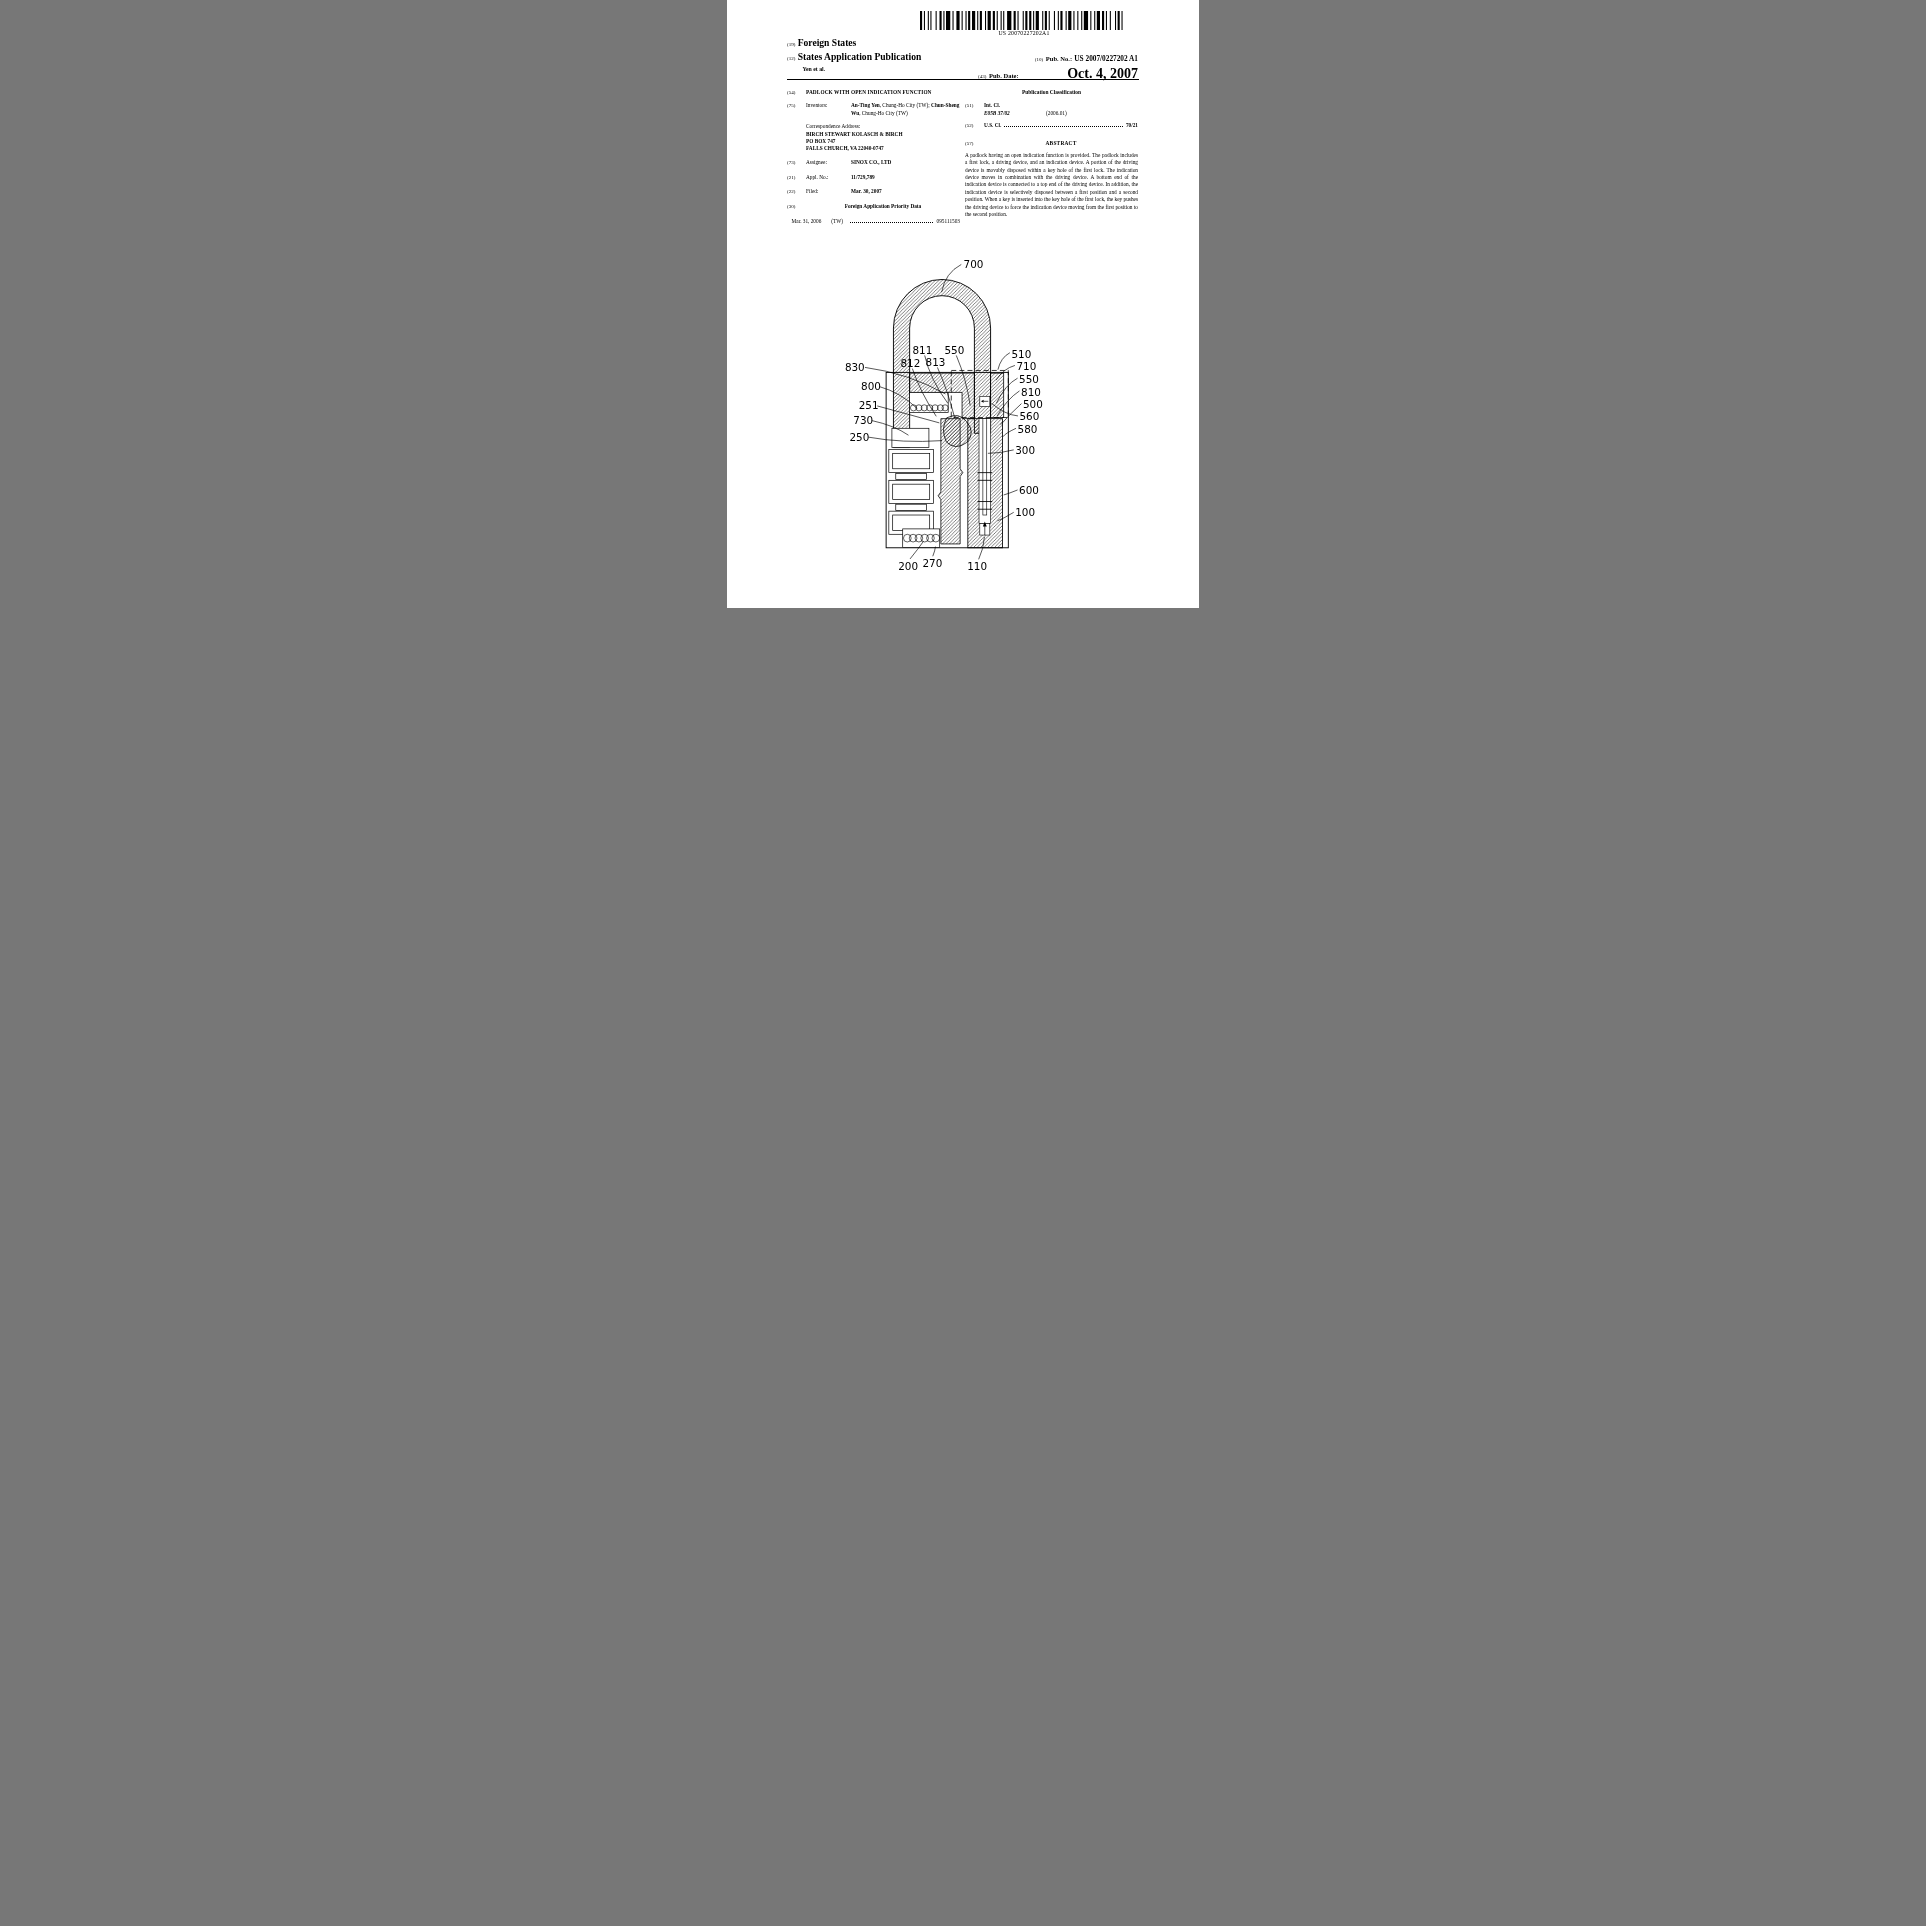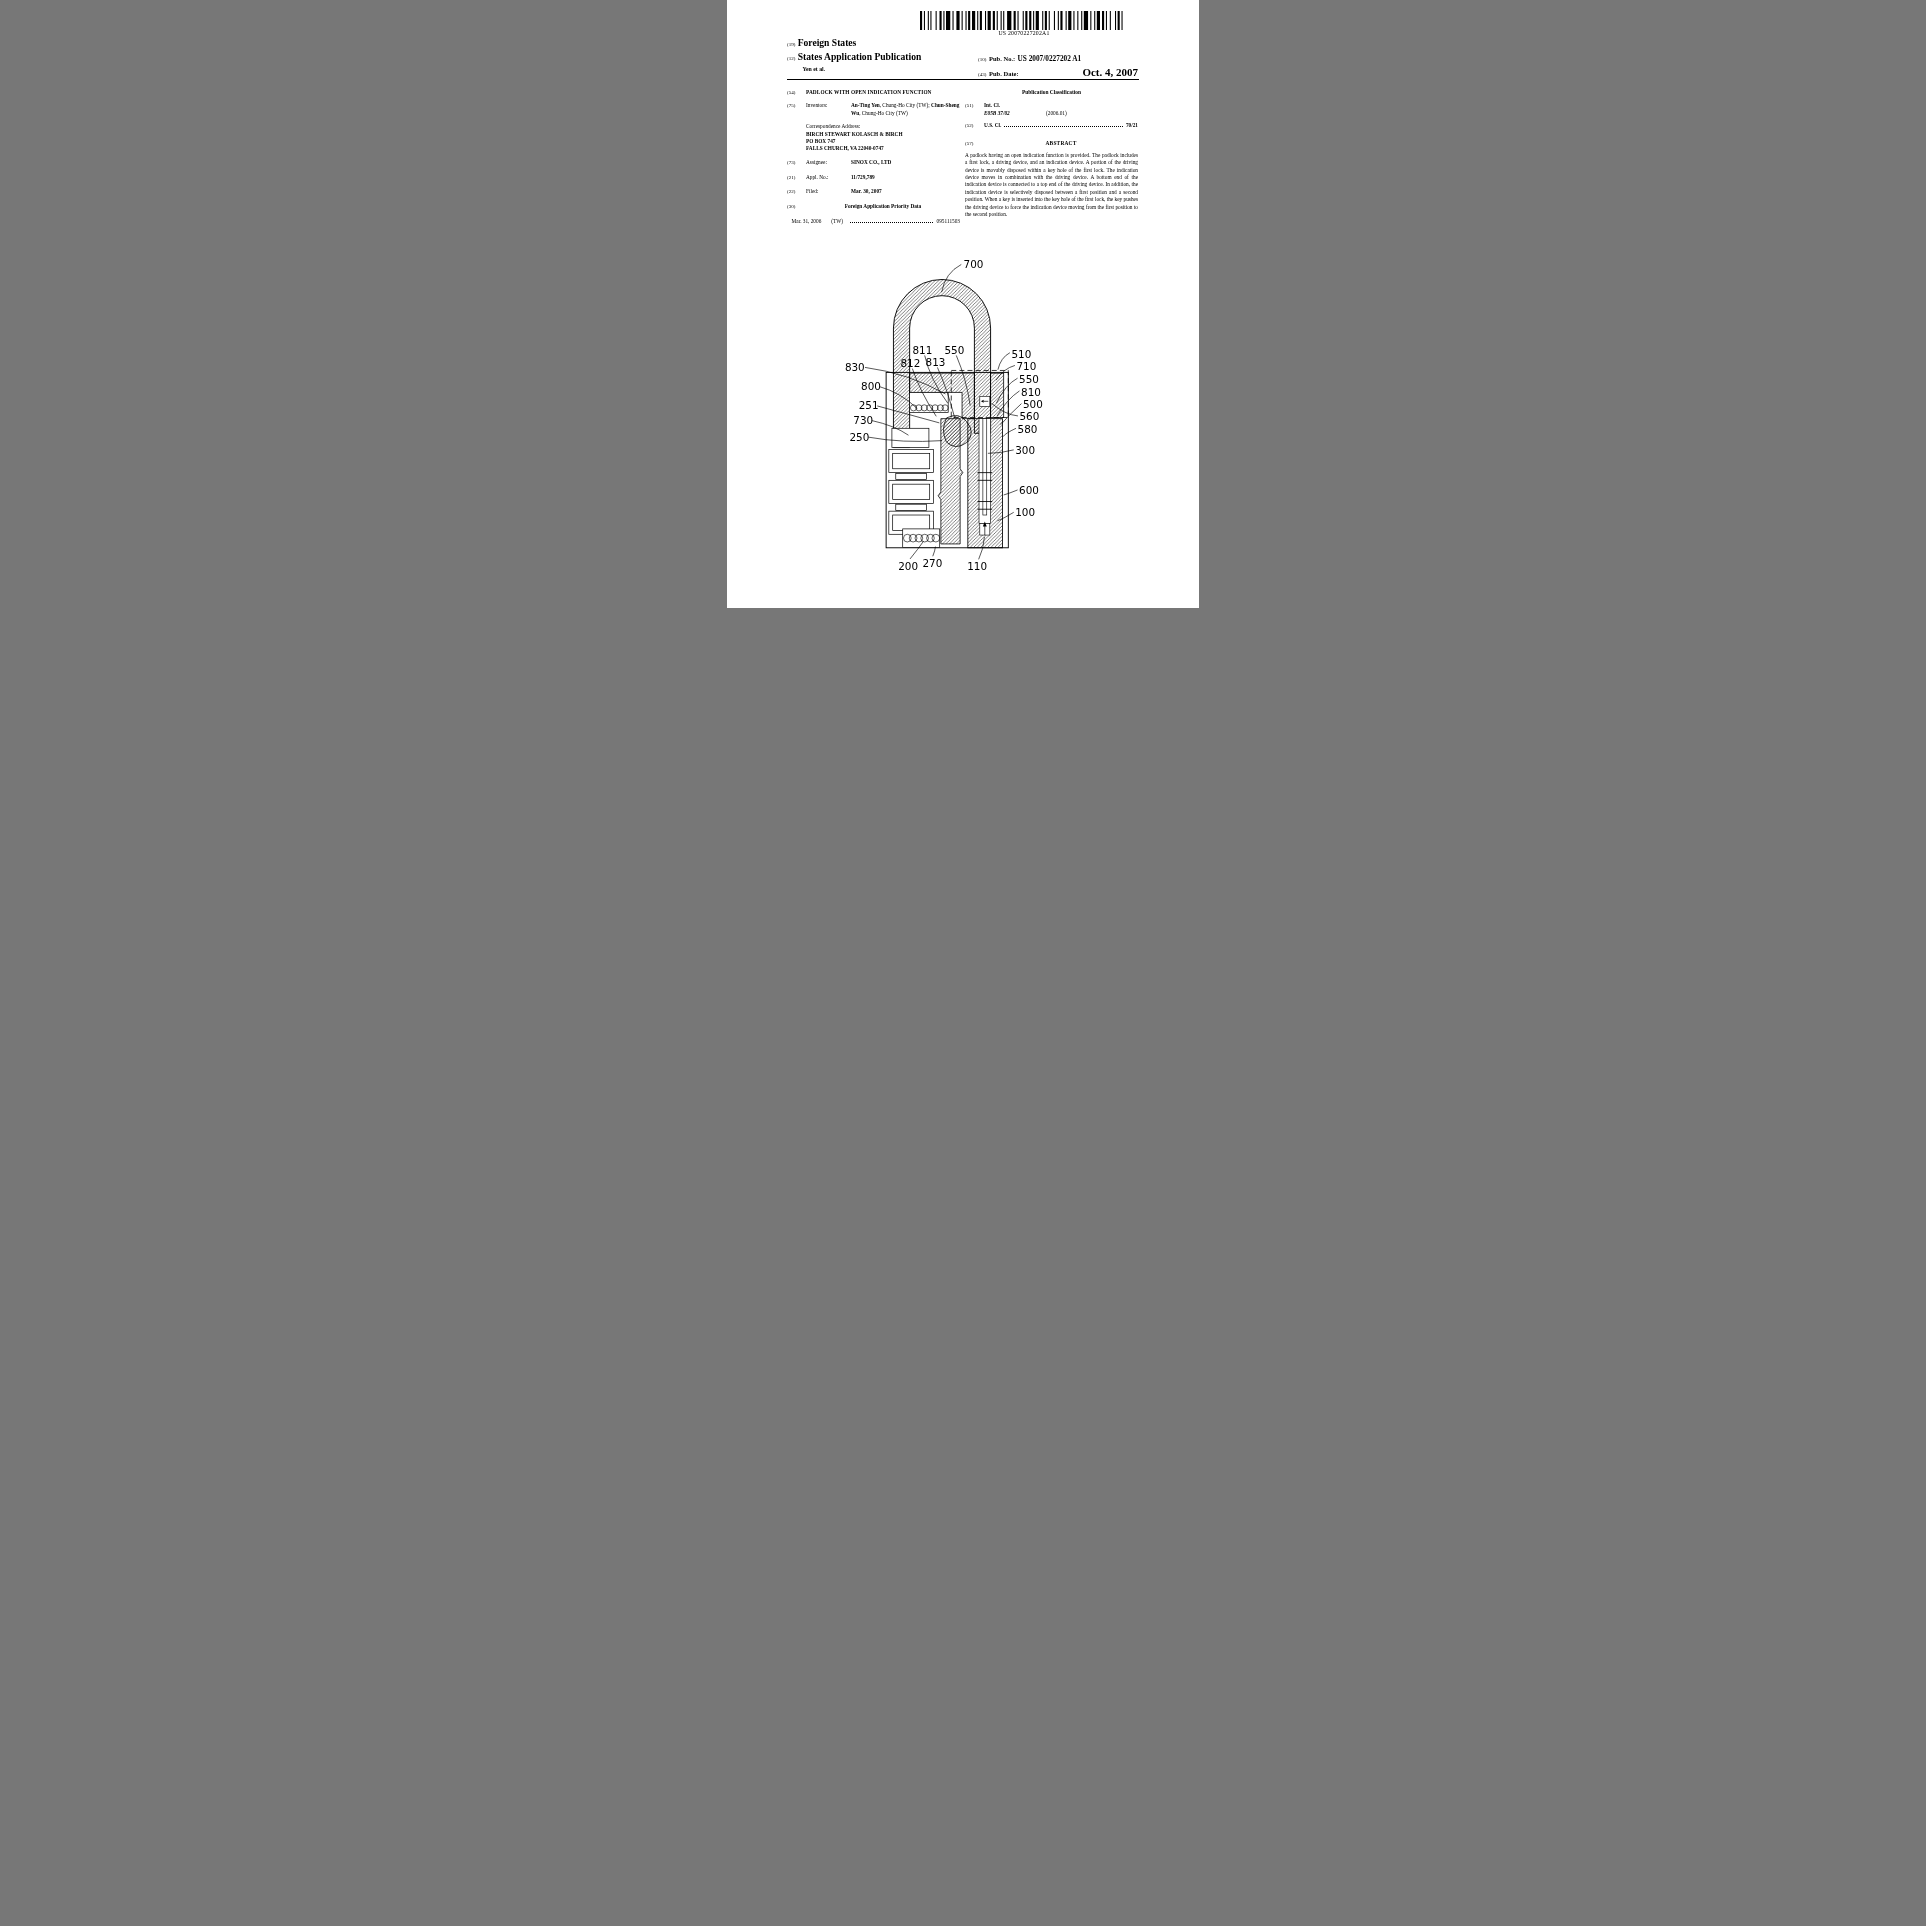--- a/index.html
+++ b/index.html
@@ -12,25 +12,25 @@
   .barcode-text{font-size:5.8px;letter-spacing:0.2px;margin-top:0.4px;}
 
   
   .hdr-left{position:absolute;left:60px;top:37px;width:193px;}
   .code{font-size:5px;}
   .line19,.line12{font-weight:bold;font-size:9.6px;line-height:1.25;}
   .line19 .code,.line12 .code{font-weight:normal;padding-right:2.3px;}
   .line12{margin-top:2.3px;}
   .authors{font-weight:bold;font-size:5.8px;margin:3.1px 0 0 15.4px;}
   .hdr-right{position:absolute;left:251px;top:55px;width:160px;}
-  .pub-row{display:flex;align-items:baseline;font-weight:bold;font-size:6.5px;line-height:1.0;}
+  .pub-row{display:flex;align-items:baseline;font-weight:bold;font-size:6.5px;line-height:1.0;justify-content:flex-end;}
   .pub-row .code{font-weight:normal;padding-right:2.7px;}
   .pub-no-val{font-size:7.3px;padding-left:2.3px;}
   .pub-row2{margin-top:4.2px;justify-content:flex-start;}
-  .pub-date-val{font-size:11px;margin-left:auto;}
+  .pub-date-val{font-size:14px;margin-left:auto;}
   .rule{position:absolute;left:60px;top:79px;width:352px;height:1.2px;background:#000;}
 
   
   .col-left{position:absolute;left:60px;top:89px;width:173px;font-size:5.3px;line-height:1.4;}
   .col-right{position:absolute;left:238px;top:89px;width:173px;font-size:5.3px;line-height:1.4;}
   .row{display:grid;grid-template-columns:19px 1fr;}
   .b{font-weight:bold;}
   .it{font-style:italic;}
   .lv{display:grid;grid-template-columns:45px 1fr;}
   .title-row{margin-bottom:5.8px;}

